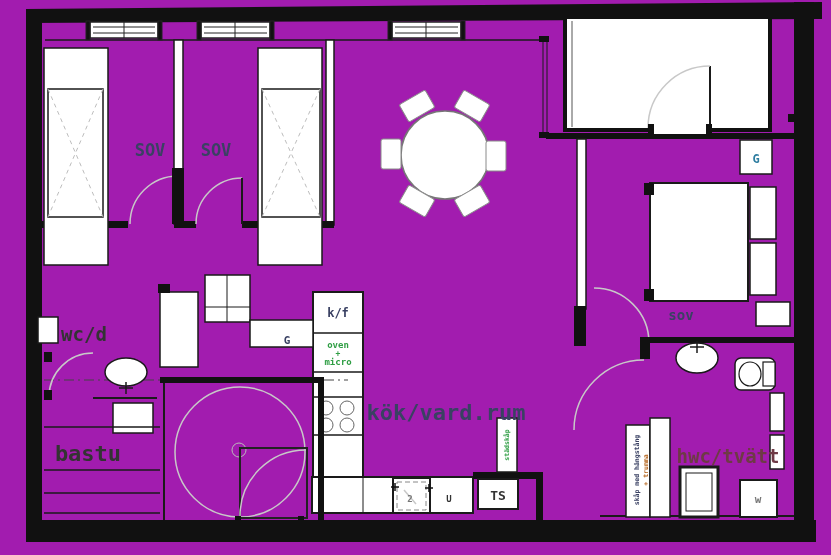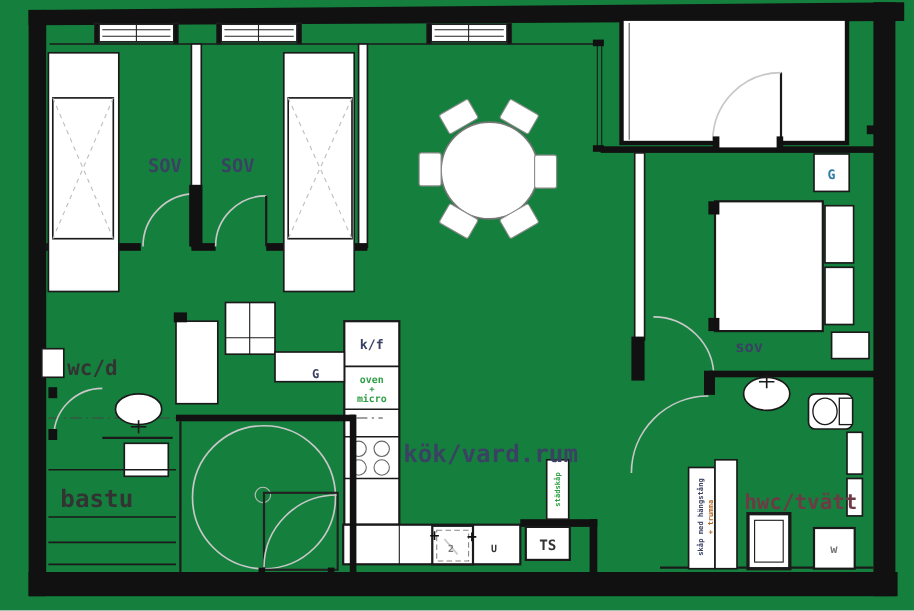--- a/index.html
+++ b/index.html
@@ -1,17 +1,17 @@
 <!DOCTYPE html>
 <html><head>
 <meta charset="utf-8">
 <style>
   html,body{margin:0;padding:0;background:#fff;}
   .canvas{
-    position:relative;width:831px;height:555px;background:#15803d;
+    position:relative;width:831px;height:555px;background:#a21caf;
     outline:1px solid #b8b8b8;overflow:hidden;
     font-family:"DejaVu Sans Mono", monospace;
   }
   svg text{font-family:"DejaVu Sans Mono", monospace;font-weight:bold;}
   .lbl-navy{fill:#3a4163;}
   .lbl-dark{fill:#333333;}
   .lbl-maroon{fill:#6e3a45;}
   .lbl-green{fill:#2f9e44;}
   .lbl-teal{fill:#2e7da0;}
   .lbl-gray{fill:#777777;}

